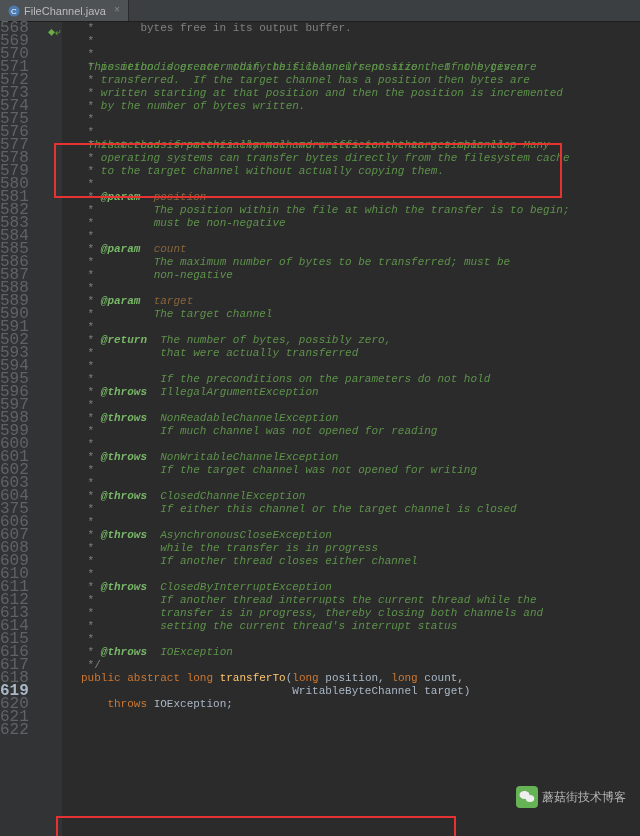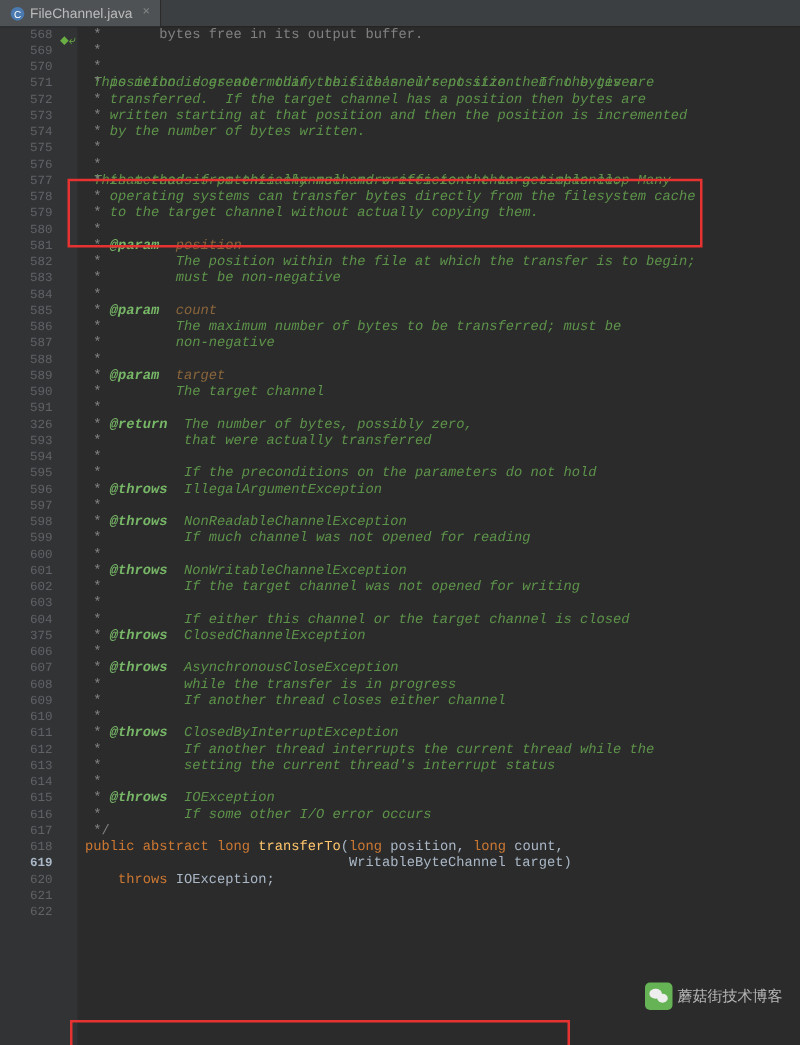--- a/index.html
+++ b/index.html
@@ -34,23 +34,23 @@
 .tab-title { color:#bbbbbb; font-size:11px; font-family:sans-serif; }
 .tab-close { color:#888; font-size:10px; margin-left:4px; }
 .editor {
   display:flex;
   background:#2b2b2b;
   height:calc(100% - 22px);
 }
 .gutter {
   width:48px;
   background:#313335;
-  text-align:right;
+  text-align:left;
   padding-right:6px;
-  font-size:10px;
+  font-size:16px;
   color:#606366;
   user-select:none;
 }
 .gutter div { height:13px; line-height:13px; }
 .gutter .hl { color:#a9b7c6; font-weight:bold; }
 .marker-col {
   width:14px;
   background:#313335;
 }
 .marker {
@@ -58,20 +58,21 @@
   font-size:10px;
   position:relative;
   top:0;
   display:inline-block;
   height:13px; line-height:13px;
 }
 .code {
   flex:1;
   position:relative;
   padding-left:6px;
+  margin-left:13px;
 }
 .line { height:13px; line-height:13px; white-space:pre; }
 .cmt { color:#808080; }
 .cmt-it { color:#5d934a; font-style:italic; }
 .tag  { color:#77b767; font-weight:bold; font-style:italic; }
 .ident { color:#8a653b; font-style:italic; }
 .kw { color:#cc7832; }
 .mname { color:#ffc66d; }
 .paren { color:#a9b7c6; }
 .boxA, .boxB { position:absolute; border:2px solid #e73232; pointer-events:none; }
@@ -126,21 +127,21 @@
       <div>582</div>
       <div>583</div>
       <div>584</div>
       <div>585</div>
       <div>586</div>
       <div>587</div>
       <div>588</div>
       <div>589</div>
       <div>590</div>
       <div>591</div>
-      <div>326</div>
+      <div>502</div>
       <div>593</div>
       <div>594</div>
       <div>595</div>
       <div>596</div>
       <div>597</div>
       <div>598</div>
       <div>599</div>
       <div>600</div>
       <div>601</div>
       <div>602</div>
@@ -196,33 +197,33 @@
       <div class="line"><span class="cmt"> *</span></div>
       <div class="line"><span class="cmt"> *</span>          <span class="cmt-it">If the preconditions on the parameters do not hold</span></div>
       <div class="line"><span class="cmt"> *</span> <span class="tag">@throws</span>  <span class="cmt-it">IllegalArgumentException</span></div>
       <div class="line"><span class="cmt"> *</span></div>
       <div class="line"><span class="cmt"> *</span> <span class="tag">@throws</span>  <span class="cmt-it">NonReadableChannelException</span></div>
       <div class="line"><span class="cmt"> *</span>          <span class="cmt-it">If much channel was not opened for reading</span></div>
       <div class="line"><span class="cmt"> *</span></div>
       <div class="line"><span class="cmt"> *</span> <span class="tag">@throws</span>  <span class="cmt-it">NonWritableChannelException</span></div>
       <div class="line"><span class="cmt"> *</span>          <span class="cmt-it">If the target channel was not opened for writing</span></div>
       <div class="line"><span class="cmt"> *</span></div>
+      <div class="line"><span class="cmt"> *</span> <span class="tag">@throws</span>  <span class="cmt-it">ClosedChannelException</span></div>
       <div class="line"><span class="cmt"> *</span>          <span class="cmt-it">If either this channel or the target channel is closed</span></div>
-      <div class="line"><span class="cmt"> *</span> <span class="tag">@throws</span>  <span class="cmt-it">ClosedChannelException</span></div>
       <div class="line"><span class="cmt"> *</span></div>
       <div class="line"><span class="cmt"> *</span> <span class="tag">@throws</span>  <span class="cmt-it">AsynchronousCloseException</span></div>
       <div class="line"><span class="cmt"> *</span>          <span class="cmt-it">while the transfer is in progress</span></div>
       <div class="line"><span class="cmt"> *</span>          <span class="cmt-it">If another thread closes either channel</span></div>
       <div class="line"><span class="cmt"> *</span></div>
       <div class="line"><span class="cmt"> *</span> <span class="tag">@throws</span>  <span class="cmt-it">ClosedByInterruptException</span></div>
       <div class="line"><span class="cmt"> *</span>          <span class="cmt-it">If another thread interrupts the current thread while the</span></div>
+      <div class="line"><span class="cmt"> *</span>          <span class="cmt-it">transfer is in progress, thereby closing both channels and</span></div>
       <div class="line"><span class="cmt"> *</span>          <span class="cmt-it">setting the current thread's interrupt status</span></div>
       <div class="line"><span class="cmt"> *</span></div>
       <div class="line"><span class="cmt"> *</span> <span class="tag">@throws</span>  <span class="cmt-it">IOException</span></div>
-      <div class="line"><span class="cmt"> *</span>          <span class="cmt-it">If some other I/O error occurs</span></div>
       <div class="line"><span class="cmt"> */</span></div>
       <div class="line"><span class="kw">public</span> <span class="kw">abstract</span> <span class="kw">long</span> <span class="mname">transferTo</span><span class="paren">(</span><span class="kw">long</span> <span class="paren">position, </span><span class="kw">long</span> <span class="paren">count,</span></div>
       <div class="line">                                <span class="paren">WritableByteChannel target)</span></div>
       <div class="line">    <span class="kw">throws</span> <span class="paren">IOException;</span></div>
       <div class="line"></div>
     </div>
 </div>
 
 <div class="boxA"></div>
 <div class="boxB"></div>

